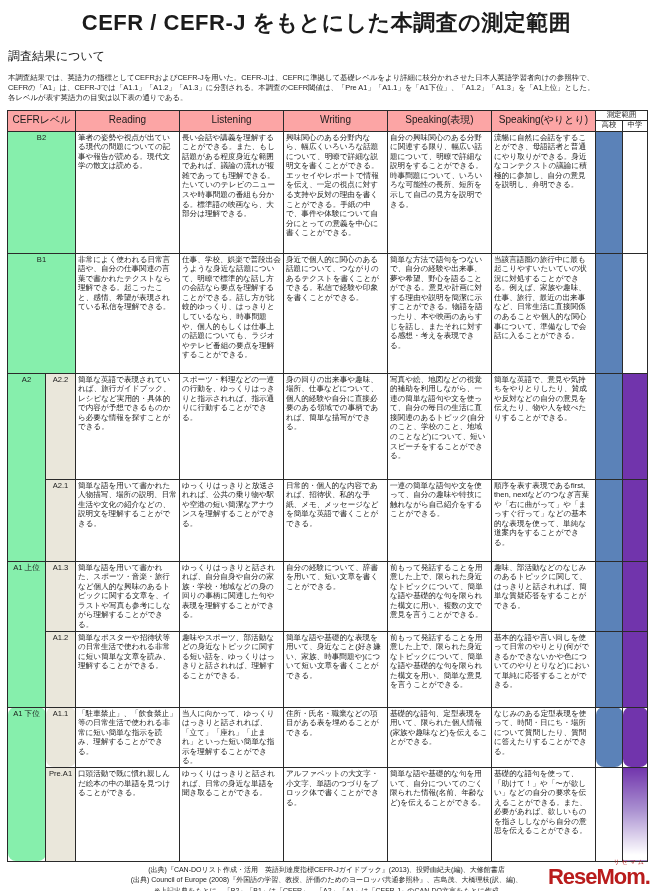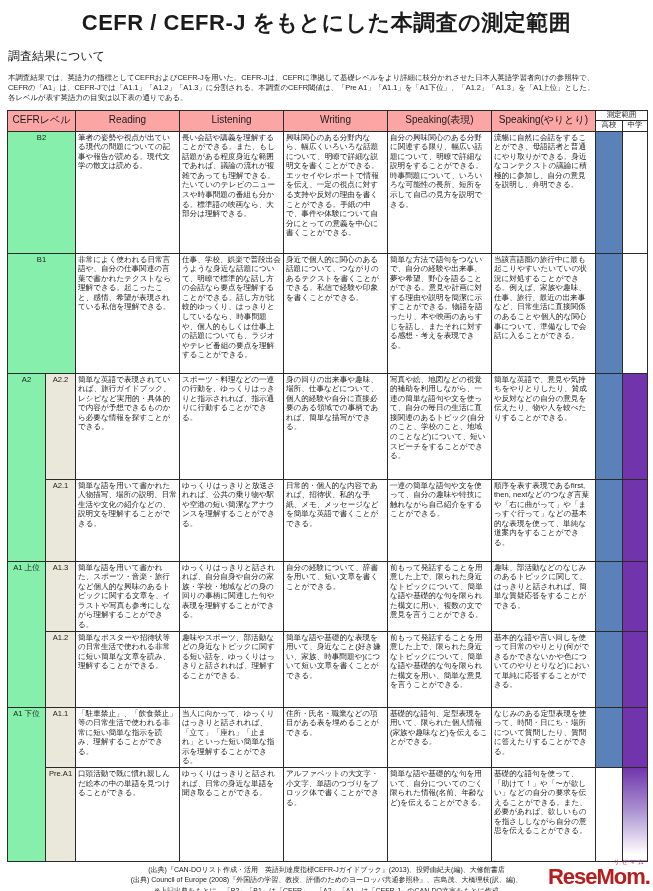--- a/index.html
+++ b/index.html
@@ -64,21 +64,21 @@
   td.bar-blue   { background:#5b82b8; }
   td.bar-purple { background:#7134ac; }
   td.bar-white  { background:#ffffff; }
   td.bar-fade   { background:linear-gradient(180deg,#7134ac 0%,#a98fd0 45%,#ffffff 94%); }
   tr.r-b2   td { height:122px; }
   tr.r-b1   td { height:120px; }
   tr.r-a22  td { height:106px; }
   tr.r-a21  td { height:82px;  }
   tr.r-a13  td { height:70px;  }
   tr.r-a12  td { height:76px;  }
-  tr.r-a11  td { height:60px;  }
+  tr.r-a11  td { height:60px;border-radius:8px;  }
   tr.r-pre  td { height:94px;margin-top:38px;  }
   .footer {
     margin-top:3px;
     text-align:center;
     font-size:7px;
     line-height:1.5;
     color:#222;
   }
   .logo {
     position:absolute;

